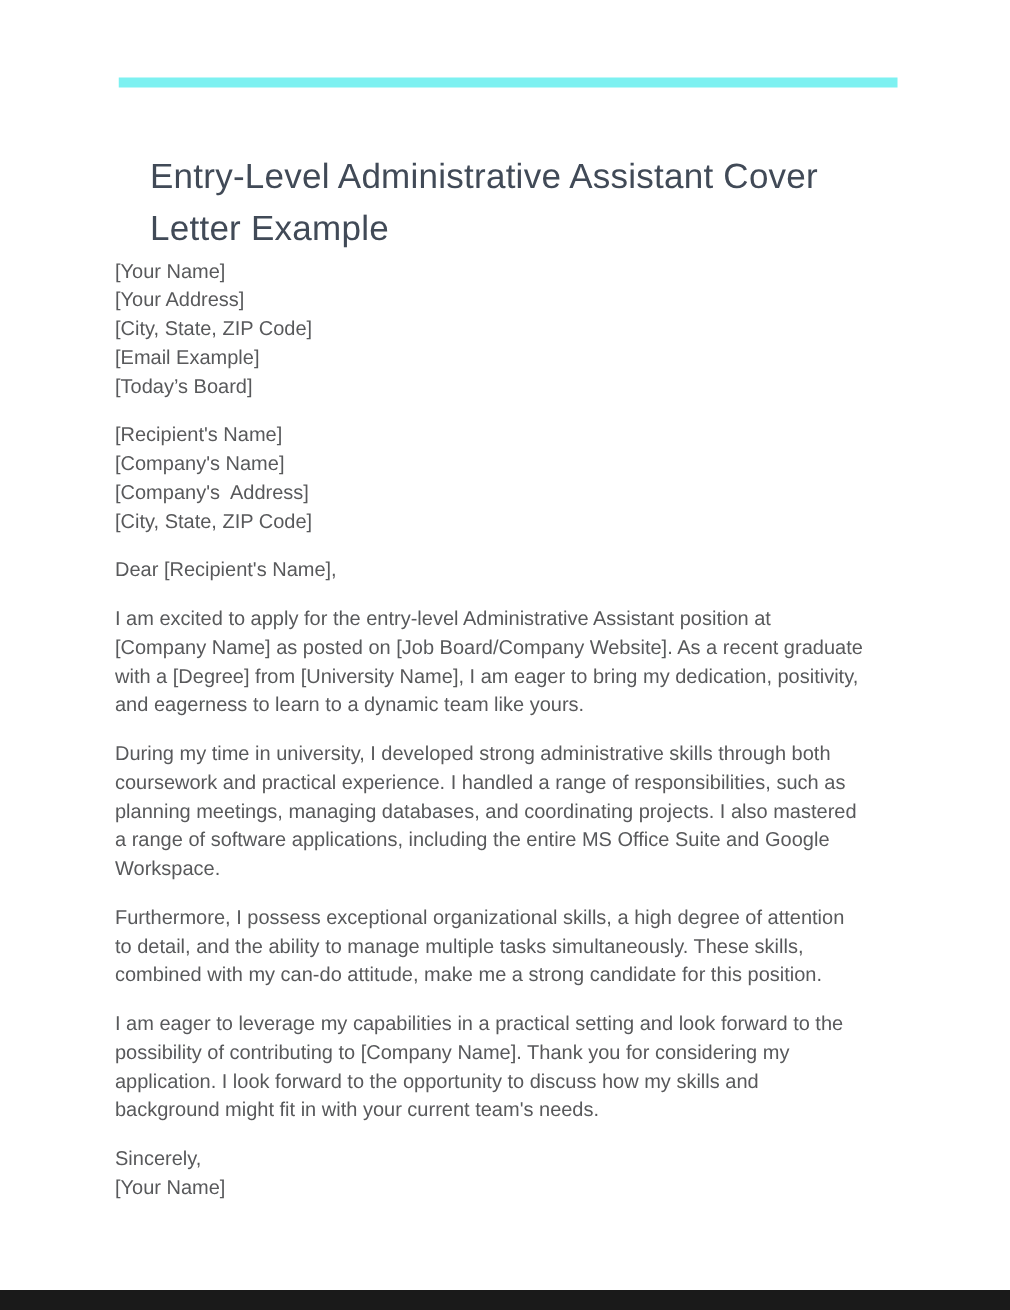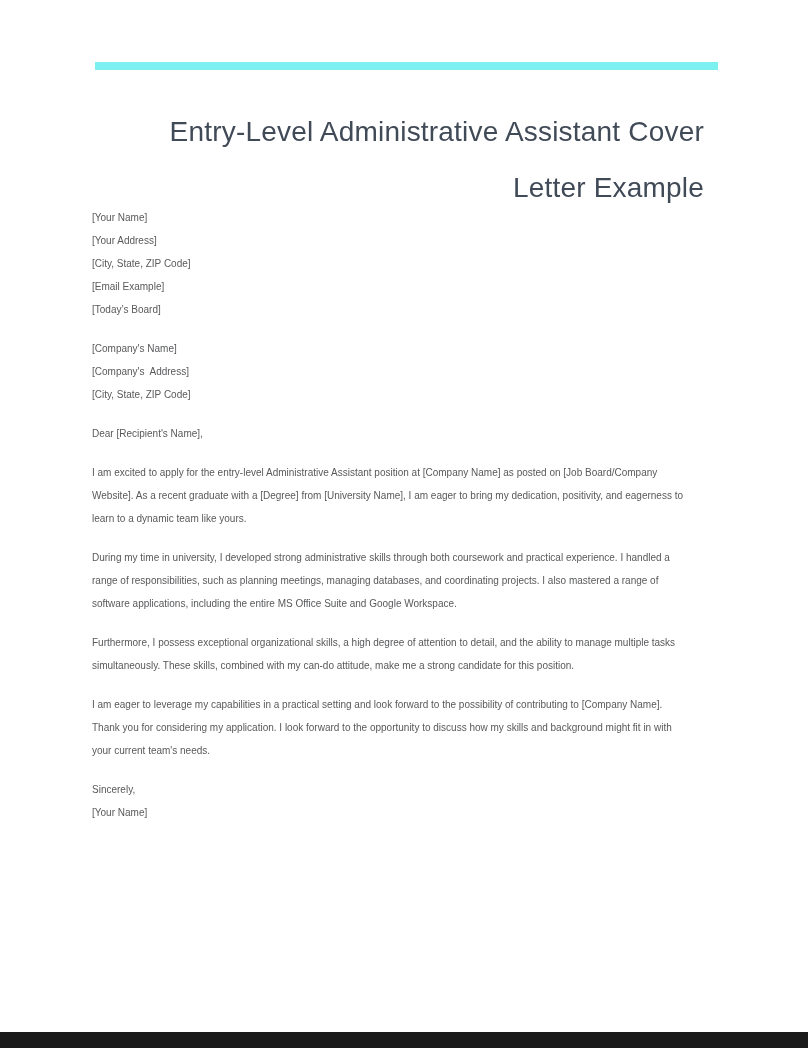--- a/index.html
+++ b/index.html
@@ -21,34 +21,34 @@
     top: 62px;
     width: 623px;
     height: 8px;
     background: #7df1f1;
   }
   .title {
     position: absolute;
     top: 104px;
     left: 104px;
     width: 600px;
-    margin: 0;
+    margin: 16px;
     font-size: 28px;
     font-weight: 400;
-    line-height: 56px;
-    text-align: right;
+    line-height: 42px;
+    text-align: left;
     color: #414a57;
     letter-spacing: 0.2px;
   }
   .letter-body {
     position: absolute;
     left: 92px;
     top: 206px;
     width: 600px;
-    font-size: 10px;
+    font-size: 16px;
     line-height: 23px;
     color: #58595b;
   }
   .block {
     margin: 0 0 16px 0;
   }
   .block:last-child {
     margin-bottom: 16px;
   }
   .line, .para {
@@ -77,20 +77,21 @@
 
     <div class="block">
       <div class="line">[Your Name]</div>
       <div class="line">[Your Address]</div>
       <div class="line">[City, State, ZIP Code]</div>
       <div class="line">[Email Example]</div>
       <div class="line">[Today’s Board]</div>
     </div>
 
     <div class="block">
+      <div class="line">[Recipient's Name]</div>
       <div class="line">[Company's Name]</div>
       <div class="line">[Company's  Address]</div>
       <div class="line">[City, State, ZIP Code]</div>
     </div>
 
     <div class="block">
       <p class="para">Dear [Recipient's Name],</p>
     </div>
 
     <div class="block">

